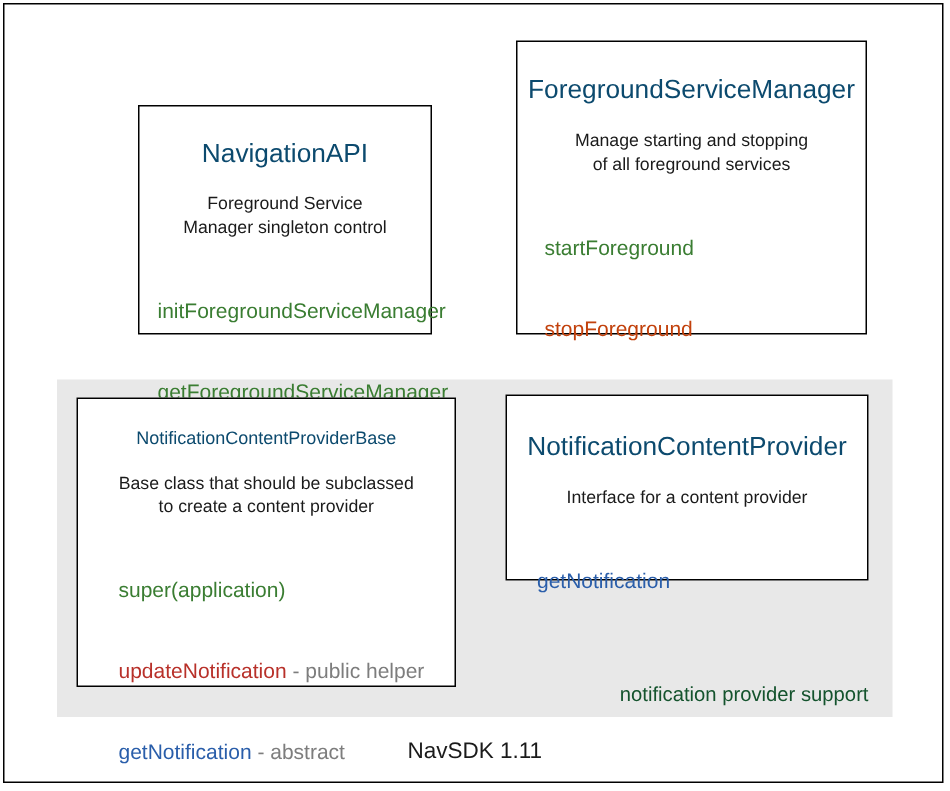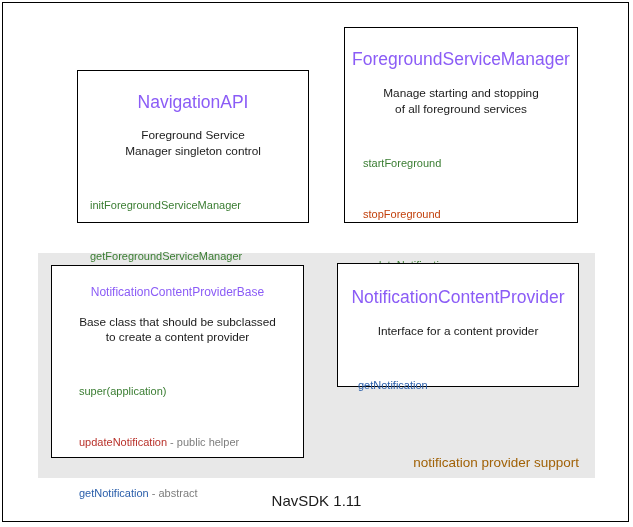--- a/index.html
+++ b/index.html
@@ -41,54 +41,54 @@
     width: 557px;
     height: 225px;
     background: #e8e8e8;
   }
 
   .group-label {
     position: absolute;
     right: 16px;
     bottom: 8px;
     font-size: 13.5px;
-    color: #a16207;
+    color: #14532d;
     white-space: nowrap;
   }
 
   
   .class-box {
     position: absolute;
     background: #ffffff;
     border: 1px solid #000000;
     box-sizing: border-box;
     text-align: center;
   }
 
   .class-title {
     font-size: 17.5px;
-    color: #8b5cf6;
+    color: #0c4a6e;
     text-align: center;
     line-height: 1.15;
     white-space: nowrap;
   }
 
   .class-desc {
     font-size: 11.8px;
     color: #1a1a1a;
     text-align: center;
     line-height: 1.33;
   }
 
   .members {
     text-align: left;
   }
 
   .member {
-    font-size: 11px;
+    font-size: 14px;
     line-height: 1.0;
     white-space: nowrap;
     margin-top: 40px;
   }
 
   .member-suffix {
     color: #7d7d7d;
   }
 
   
@@ -97,21 +97,21 @@
     left: 0;
     right: 0;
     top: 492px;
     text-align: center;
     font-size: 15px;
     color: #1a1a1a;
   }
 
   
   #box-navigation-api {
-    left: 77px;  top: 70px;  width: 232px; height: 153px;
+    left: 92px;  top: 70px;  width: 196px; height: 153px;
   }
   #box-navigation-api .class-title { margin-top: 21px; }
   #box-navigation-api .class-desc  { margin-top: 16px; }
   #box-navigation-api .members     { margin-top: 21px; padding-left: 12px; }
   #box-navigation-api .member      { margin-bottom: 16px; }
 
   #box-foreground-service-manager {
     left: 344px; top: 27px; width: 234px; height: 196px;
   }
   #box-foreground-service-manager .class-title { margin-top: 21px; }

